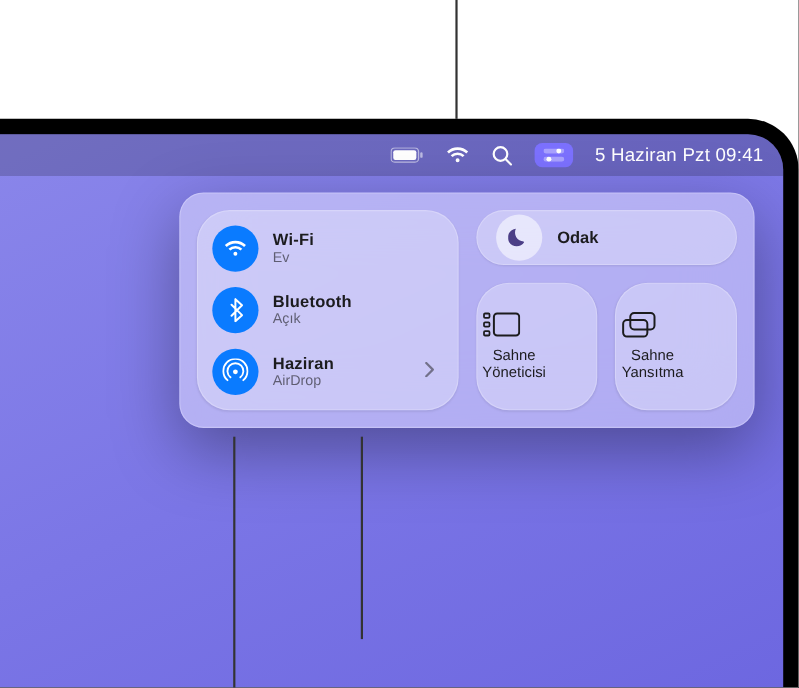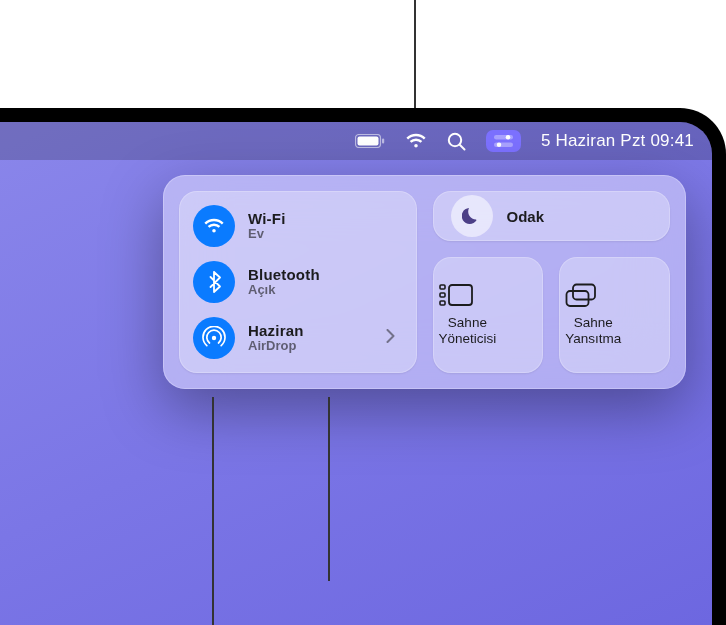--- a/index.html
+++ b/index.html
@@ -10,29 +10,29 @@
     .device-frame { position: absolute; top: 108px; left: 0; right: 0; bottom: 0; background: #000; border-top-right-radius: 46px; padding: 14px 14px 0 0; }
     .screen { width: 100%; height: 100%; background: linear-gradient(155deg,#8a86ea 0%,#7b76e6 50%,#6d67e0 100%); border-top-right-radius: 32px; overflow: hidden; position: relative; }
 
     .menubar { position: absolute; top: 0; left: 0; right: 0; height: 38px; background: rgba(0,0,0,0.18); display: flex; align-items: center; justify-content: flex-end; padding: 0 18px; gap: 20px; }
     .mb-item { display: flex; align-items: center; justify-content: center; color: #fff; }
     .mb-item svg { display: block; }
     .mb-cc { background: #7c71ff; border-radius: 7px; padding: 5px 8px; }
     .mb-date { color: #fff; font-size: 17px; font-weight: 500; letter-spacing: 0.2px; white-space: nowrap; }
 
     .cc-panel { position: absolute; top: 53px; left: 163px; width: 523px; padding: 16px; background: rgba(230,227,255,0.52); backdrop-filter: blur(30px); border-radius: 22px; box-shadow: 0 20px 60px rgba(0,0,0,0.35), inset 0 0 0 1px rgba(255,255,255,0.25); display: grid; grid-template-columns: 1fr 1fr; gap: 16px; }
-    .tile { background: rgba(255,255,255,0.3); border-radius: 18px; box-shadow: inset 0 0 0 1px rgba(255,255,255,0.22), 0 1px 2px rgba(0,0,0,0.08); }
+    .tile { background: rgba(255,255,255,0.3); border-radius: 30px; box-shadow: inset 0 0 0 1px rgba(255,255,255,0.22), 0 1px 2px rgba(0,0,0,0.08); }
 
     .conn-tile { padding: 14px 14px; display: flex; flex-direction: column; gap: 14px; }
     .conn-row { display: flex; align-items: center; gap: 13px; position: relative; cursor: default; }
     .conn-icon { width: 42px; height: 42px; border-radius: 50%; background: #0a7bff; display: flex; align-items: center; justify-content: center; flex-shrink: 0; }
     .conn-icon svg { display: block; }
     .conn-text { display: flex; flex-direction: column; line-height: 1.15; }
     .conn-title { font-weight: 700; color: #1c1c1e; font-size: 15px; letter-spacing: 0.2px; }
-    .conn-sub { font-size: 13px; color: rgba(28,28,30,0.62); font-weight: 700; }
+    .conn-sub { font-size: 13px; color: rgba(28,28,30,0.62); font-weight: 400; }
     .chevron { position: absolute; right: 8px; color: rgba(28,28,30,0.5); }
 
     .focus-tile { padding: 0 18px; display: flex; align-items: center; gap: 14px; height: 50px; }
     .focus-icon { width: 42px; height: 42px; border-radius: 50%; background: rgba(255,255,255,0.55); display: flex; align-items: center; justify-content: center; }
     .focus-label { color: #1c1c1e; font-weight: 700; font-size: 15px; }
 
     .right-col { display: flex; flex-direction: column; gap: 16px; }
     .tile-pair { display: grid; grid-template-columns: 1fr 1fr; gap: 16px; flex: 1; }
     .sq-tile { display: flex; flex-direction: column; align-items: flex-start; justify-content: center; gap: 6px; padding: 10px 6px; min-height: 98px; }
     .sq-tile svg { display: block; }

